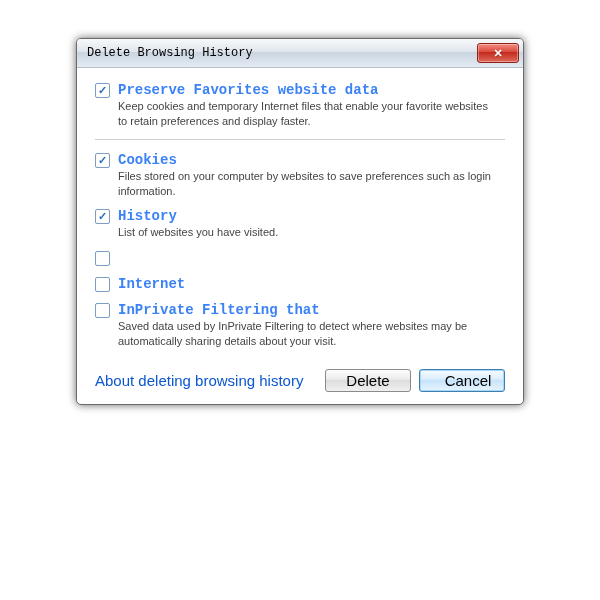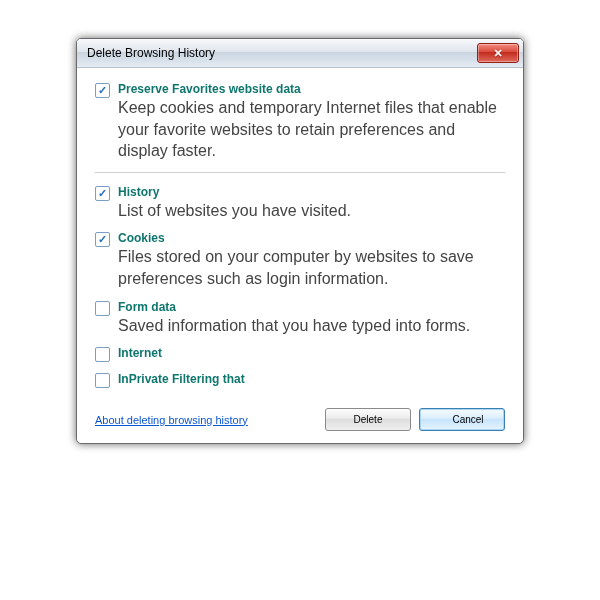--- a/index.html
+++ b/index.html
@@ -10,48 +10,48 @@
     box-shadow:0 0 8px rgba(0,0,0,.6), inset 0 0 0 1px #fff;
     background:#fff;
   }
   .titlebar{
     height:28px;
     background:linear-gradient(#f7f9fb,#e0e6ed 45%,#c9d4e0 46%,#e4ebf3);
     border-bottom:1px solid #b8c2cc;border-radius:4px 4px 0 0;
     display:flex;align-items:center;padding:0 4px 0 10px;
     font-size:12px;color:#000;
   }
-  .titlebar .title{flex:1;}
+  .titlebar .title{flex:1;font-family:Liberation Mono, monospace;}
   .close-btn{
     width:40px;height:18px;border-radius:3px;
     background:linear-gradient(#f38b80,#d94a3c 45%,#c22b1d 46%,#e06a5c);
     border:1px solid #902018;display:flex;align-items:center;justify-content:center;
     box-shadow:inset 0 0 0 1px rgba(255,255,255,.35);
     cursor:pointer;
   }
   .close-btn span{color:#fff;font-weight:bold;font-size:11px;line-height:1;text-shadow:0 1px 1px rgba(0,0,0,.3);}
   .body{padding:14px 18px 12px 18px;}
   .entry{margin-bottom:10px;}
   .entry-row{display:flex;align-items:flex-start;}
   .chk{width:13px;height:13px;border:1px solid #7a9ec4;background:#fff;border-radius:2px;margin-top:1px;flex:none;display:flex;align-items:center;justify-content:center;}
   .chk.checked::after{content:"✓";font-size:11px;color:#2b6fbf;line-height:11px;font-weight:bold;}
   .lbls{margin-left:8px;}
-  .lbl{font-weight:bold;color:#0f766e;font-size:12px;}
-  .desc{color:#444;font-size:16px;line-height:1.35;margin-top:1px;max-width:380px;}
+  .lbl{font-weight:bold;color:#3b82f6;font-size:14px;font-family:Liberation Mono, monospace;}
+  .desc{color:#444;font-size:11px;line-height:1.35;margin-top:1px;max-width:380px;}
   hr.sep{border:none;border-top:1px solid #cfcfcf;margin:10px 0 12px 0;}
   .footer{
     display:flex;align-items:center;justify-content:flex-end;
     padding-top:10px;gap:8px;
   }
-  .footer .link{color:#0b57d0;text-decoration:underline;cursor:pointer;margin-right:auto;font-size:11px;}
+  .footer .link{color:#0b57d0;cursor:pointer;margin-right:auto;font-size:15px;}
   .btn{
     min-width:86px;height:23px;padding:0 12px;
     border:1px solid #8a8a8a;border-radius:3px;
     background:linear-gradient(#fdfdfd,#ebebeb 45%,#dcdcdc 46%,#f0f0f0);
-    font-size:10px;color:#000;cursor:pointer;
+    font-size:15px;color:#000;cursor:pointer;
   }
   .btn.default{
     border:1px solid #3c7fb1;
     background:linear-gradient(#f5fbff,#dbeefc 45%,#c4e3fb 46%,#e7f4ff);
     box-shadow:0 0 0 1px #a7d5f7 inset;
     padding-left:24px;
   }
 </style>
 </head>
 <body>
@@ -74,56 +74,53 @@
                 <div class="lbl">Preserve Favorites website data</div>
                 <div class="desc">Keep cookies and temporary Internet files that enable your favorite websites to retain preferences and display faster.</div>
               </div>
             </div>
           </div>
           <hr class="sep">
           <div class="entry">
             <div class="entry-row">
               <div class="chk checked"></div>
               <div class="lbls">
+                <div class="lbl">Cookies</div>
+                <div class="desc">Files stored on your computer by websites to save preferences such as login information.</div>
+              </div>
+            </div>
+          </div>
+          <div class="entry">
+            <div class="entry-row">
+              <div class="chk checked"></div>
+              <div class="lbls">
                 <div class="lbl">History</div>
                 <div class="desc">List of websites you have visited.</div>
               </div>
             </div>
           </div>
           <div class="entry">
             <div class="entry-row">
-              <div class="chk checked"></div>
-              <div class="lbls">
-                <div class="lbl">Cookies</div>
-                <div class="desc">Files stored on your computer by websites to save preferences such as login information.</div>
-              </div>
-            </div>
-          </div>
-          <div class="entry">
-            <div class="entry-row">
               <div class="chk"></div>
-              <div class="lbls">
-                <div class="lbl">Form data</div>
-                <div class="desc">Saved information that you have typed into forms.</div>
-              </div>
             </div>
           </div>
           <div class="entry">
             <div class="entry-row">
               <div class="chk"></div>
               <div class="lbls">
                 <div class="lbl">Internet</div>
               </div>
             </div>
           </div>
           <div class="entry">
             <div class="entry-row">
               <div class="chk"></div>
               <div class="lbls">
                 <div class="lbl">InPrivate Filtering that</div>
+                <div class="desc">Saved data used by InPrivate Filtering to detect where websites may be automatically sharing details about your visit.</div>
               </div>
             </div>
           </div>
         </div>
 
     <div class="footer">
       <a class="link">About deleting browsing history</a>
       <button class="btn">Delete</button>
       <button class="btn default">Cancel</button>
     </div>

